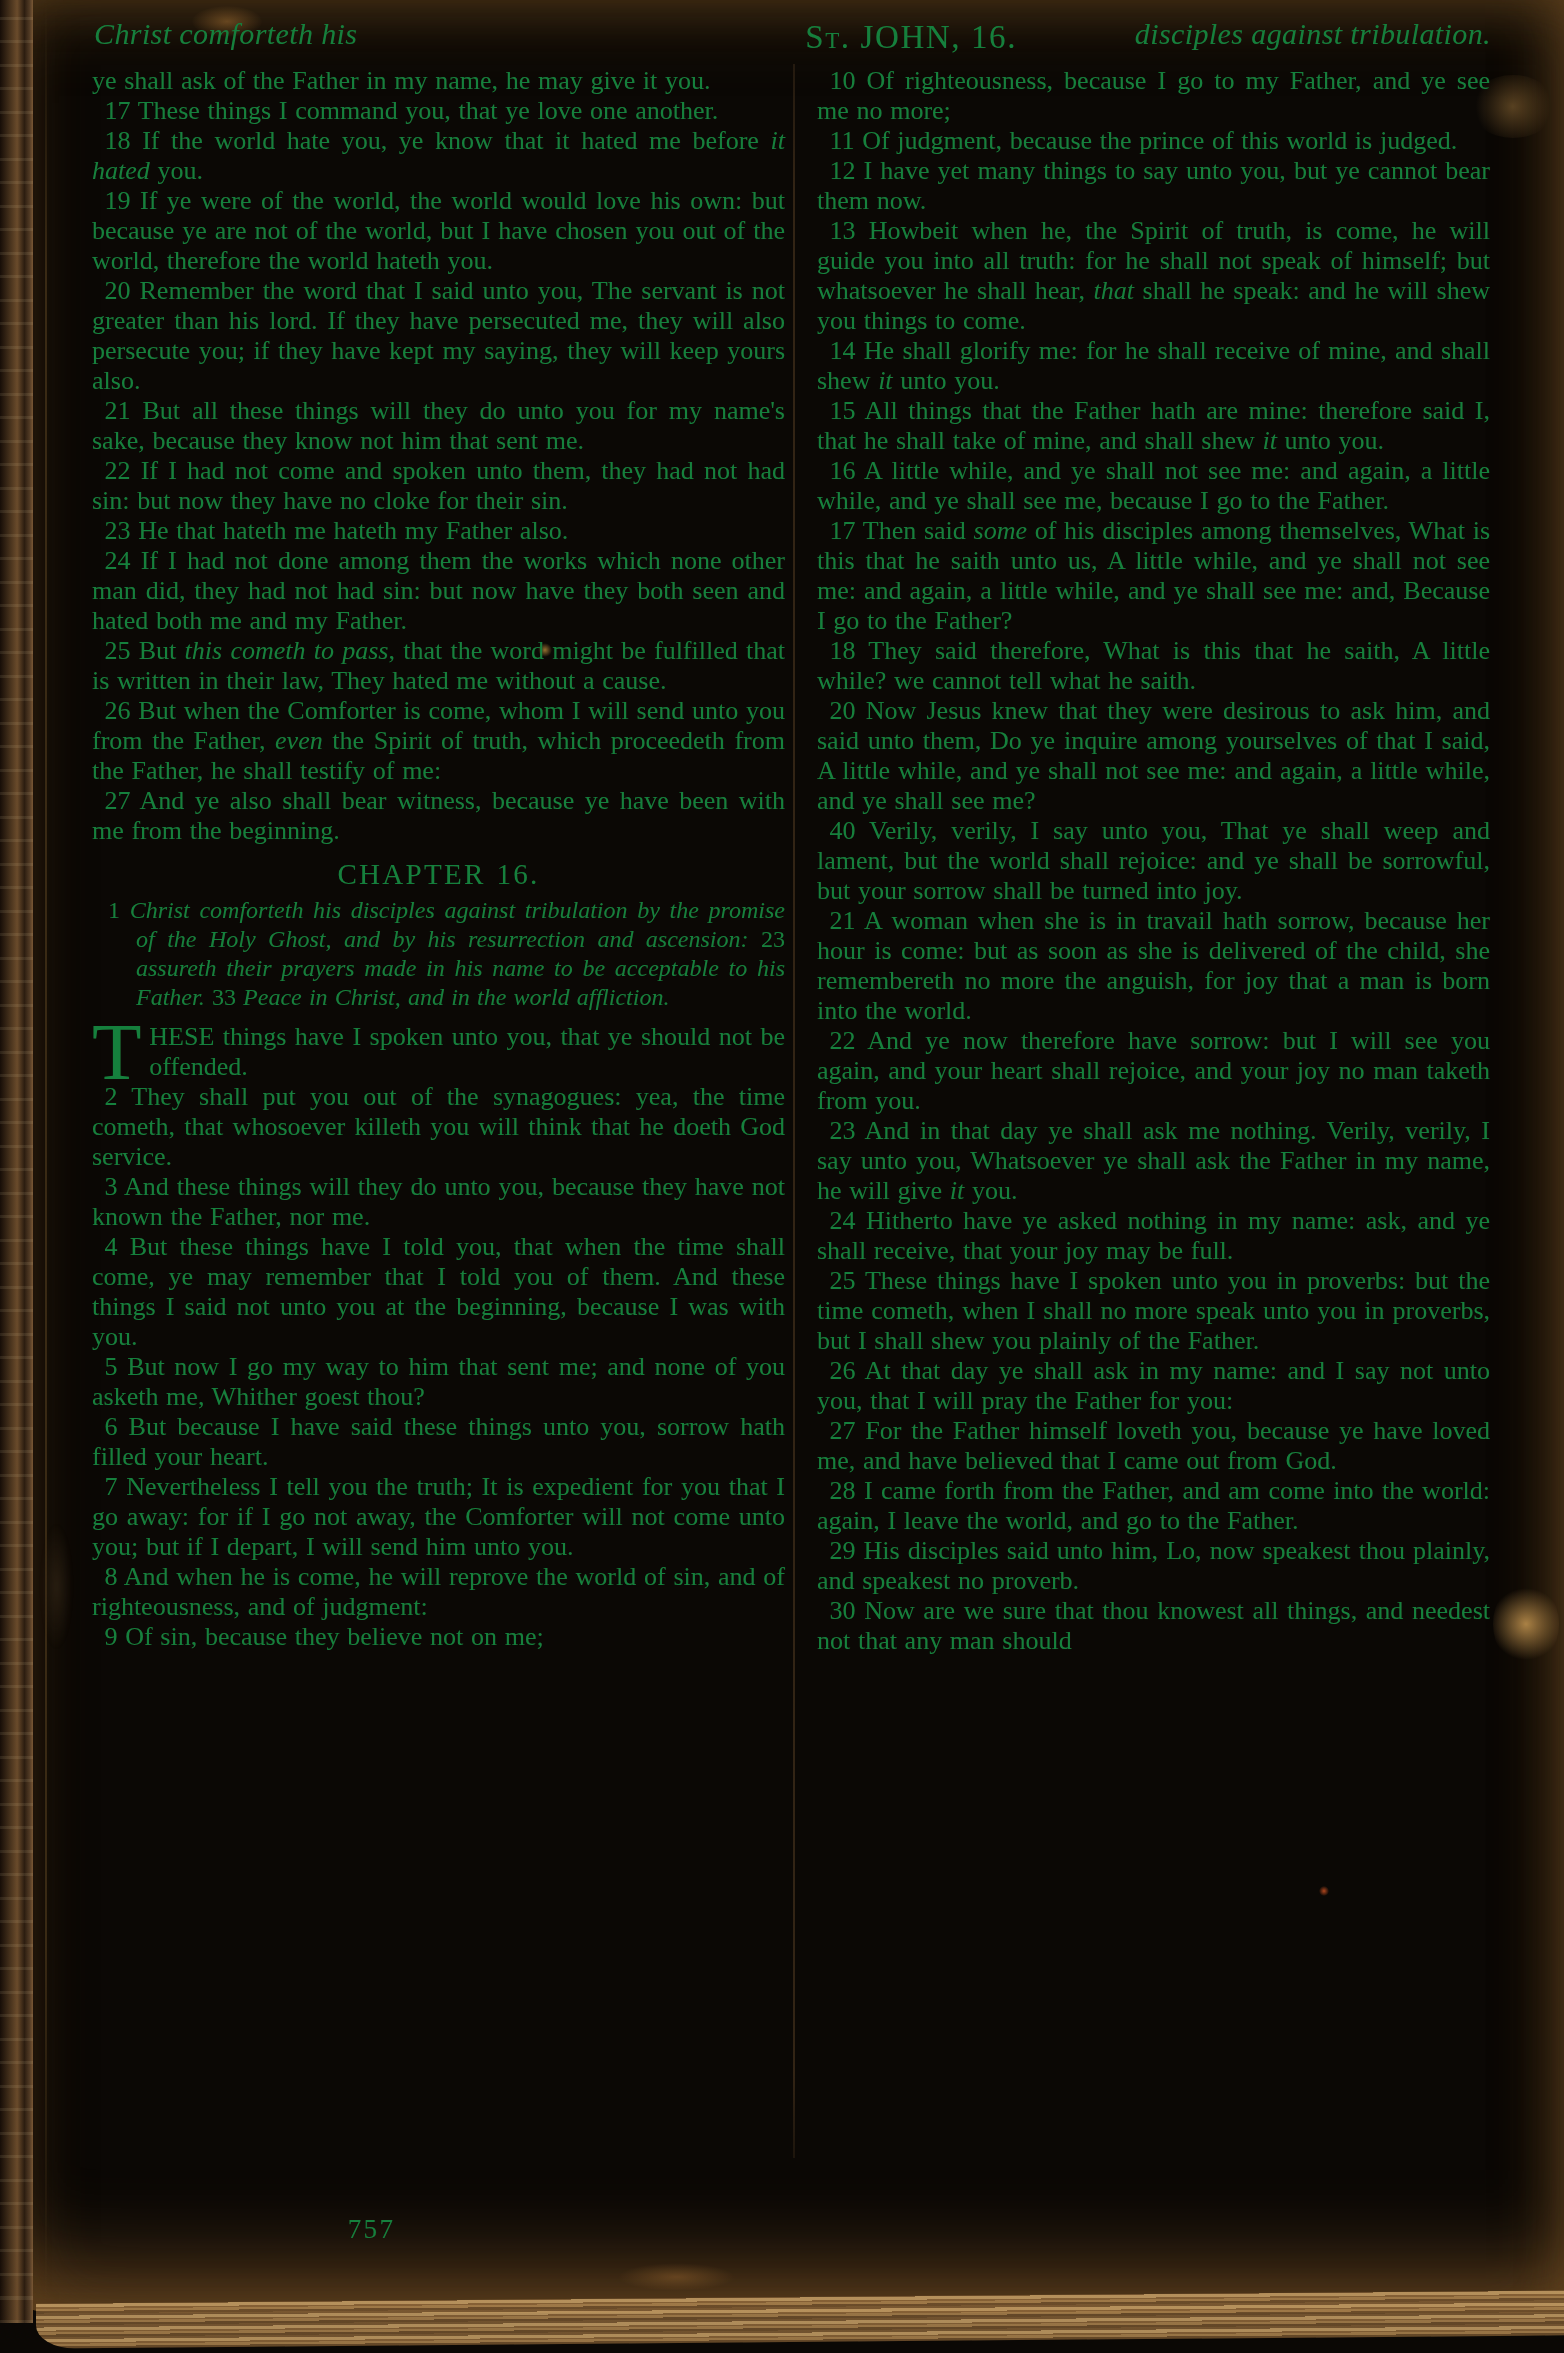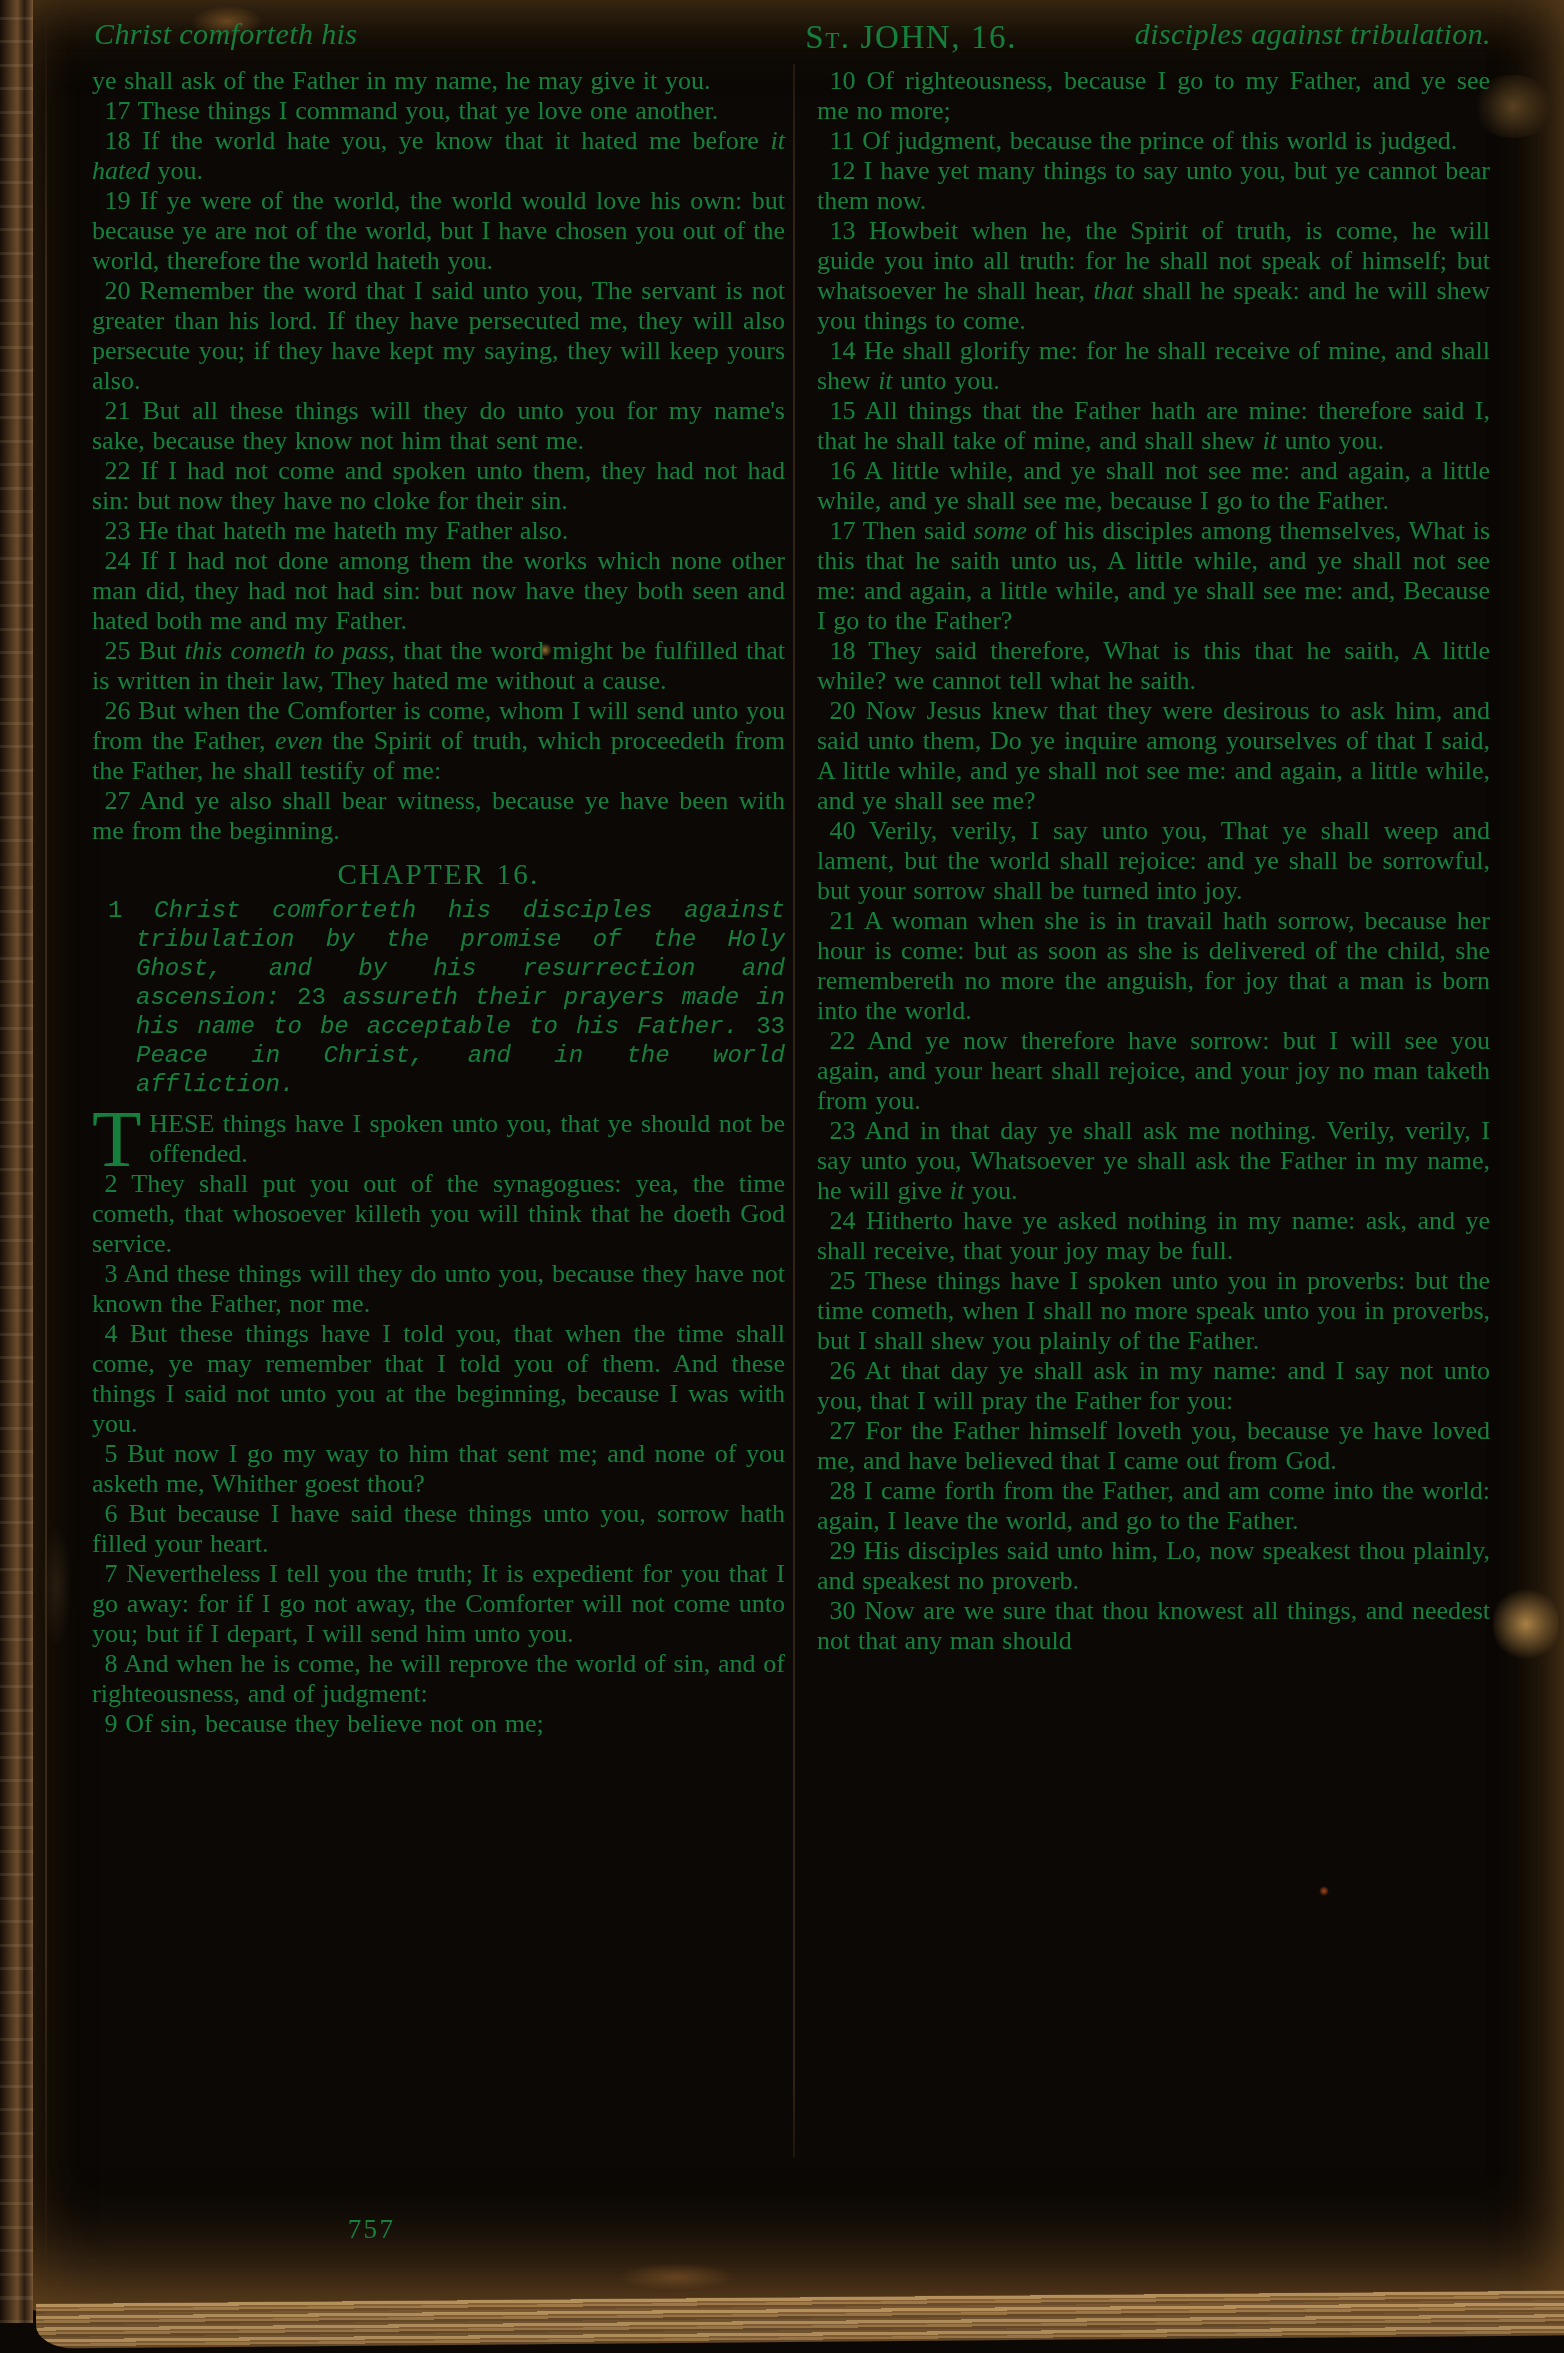--- a/index.html
+++ b/index.html
@@ -69,21 +69,21 @@
     font-size:26px; line-height:30px; word-spacing:1.2px;}
   .col-left{left:92px; width:693px;}
   .col-right{left:797px; width:673px;margin-left:20px;}
   .divider{position:absolute; left:793px; top:64px; width:2.3px; height:2094px;
     background:linear-gradient(180deg, rgba(56,40,23,0.55), rgba(56,40,23,0.88) 6%, rgba(56,40,23,0.88) 96%, rgba(56,40,23,0.4));}
   .v{margin:0; text-indent:12.5px;}
   .v.cont{text-indent:0;}
   .chapter-heading{margin:12.5px 0 7.8px 0; text-align:center; font-size:29px;
     letter-spacing:2.3px; font-weight:normal; text-indent:0;}
   .summary{margin:0 0 9.4px 0; font-style:italic; font-size:24px; line-height:29px;
-    padding-left:44px; text-indent:-28px;font-family:Liberation Mono, monospace;}
+    padding-left:44px; text-indent:-28px;}
   .summary .rom{font-style:normal;}
   .ital{font-style:italic;}
   .verse-first{text-indent:0;}
   .dropcap{float:left; font-size:81px; line-height:60px; padding:0 7.8px 0 0;}
   .page-number{position:absolute; left:313px; top:2214px; width:117px; text-align:center;
     font-size:27px; letter-spacing:2.3px;}
 </style>
 </head>
 <body>
 

